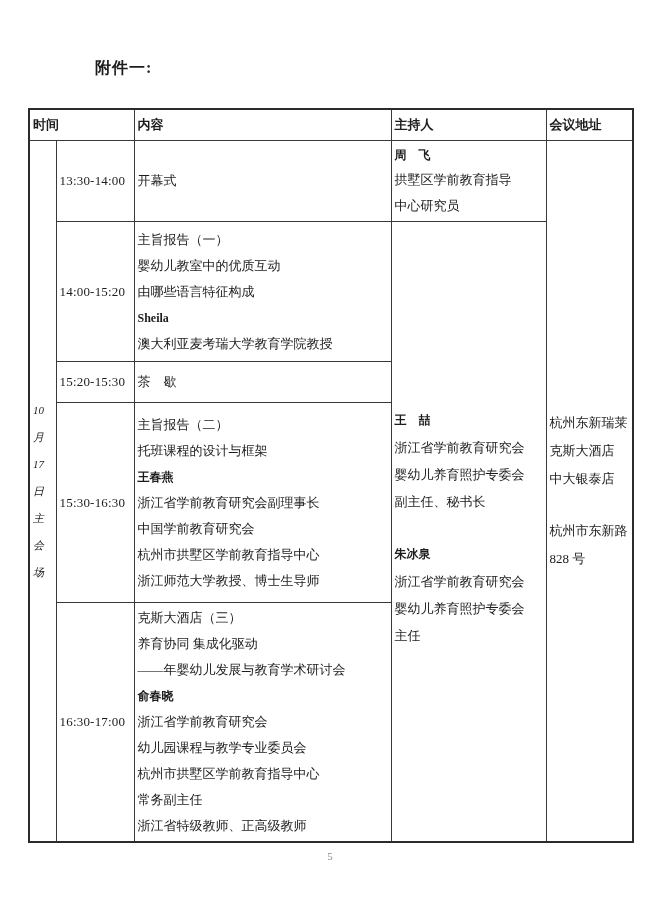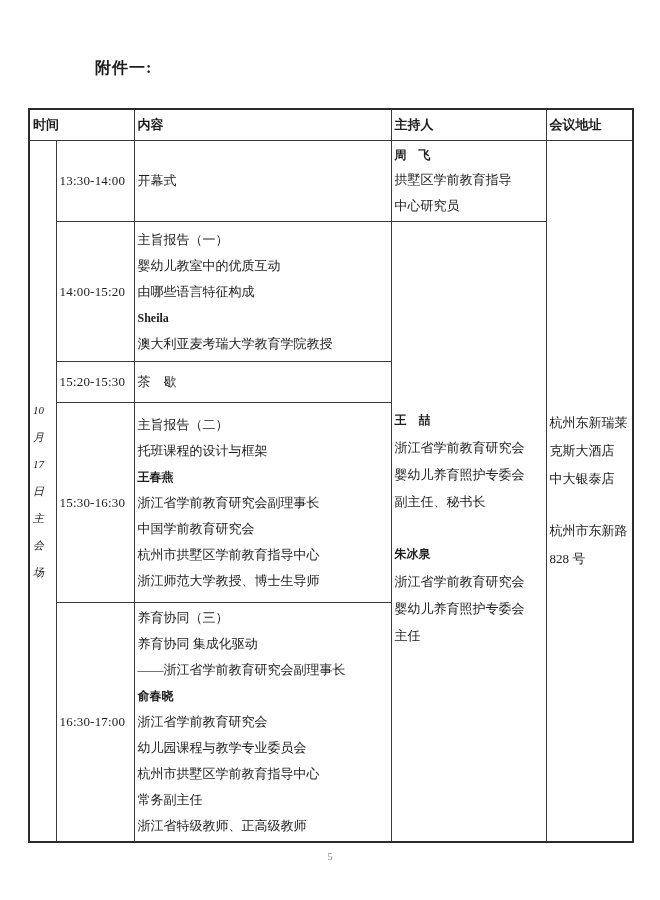--- a/index.html
+++ b/index.html
@@ -156,23 +156,23 @@
         <div class="line">浙江省学前教育研究会副理事长</div>
         <div class="line">中国学前教育研究会</div>
         <div class="line">杭州市拱墅区学前教育指导中心</div>
         <div class="line">浙江师范大学教授、博士生导师</div>
       </td>
     </tr>
 
     <tr class="r5">
       <td class="time-cell">16:30-17:00</td>
       <td class="content-cell">
-        <div class="line">养育协同（三）</div>
+        <div class="line">克斯大酒店（三）</div>
         <div class="line">养育协同 集成化驱动</div>
-        <div class="line">——浙江省学前教育研究会副理事长</div>
+        <div class="line">——年婴幼儿发展与教育学术研讨会</div>
         <div class="line bold">俞春晓</div>
         <div class="line">浙江省学前教育研究会</div>
         <div class="line">幼儿园课程与教学专业委员会</div>
         <div class="line">杭州市拱墅区学前教育指导中心</div>
         <div class="line">常务副主任</div>
         <div class="line">浙江省特级教师、正高级教师</div>
       </td>
     </tr>
   </tbody>
     </table>

